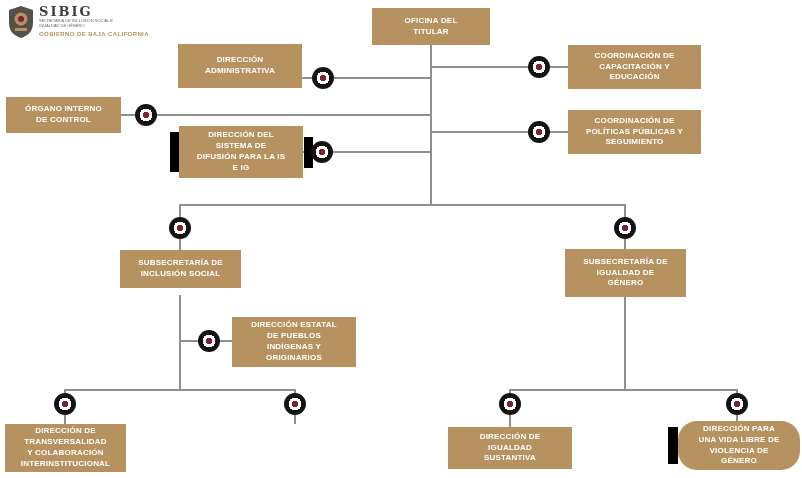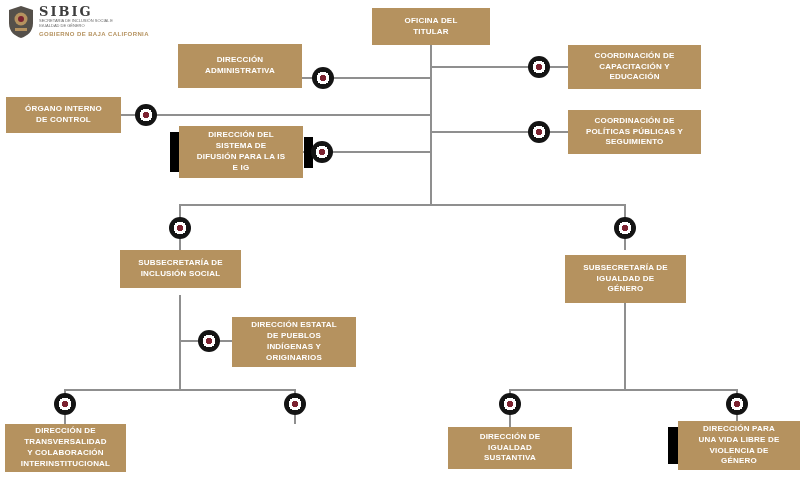--- a/index.html
+++ b/index.html
@@ -74,30 +74,30 @@
   <div class="box" style="left:568px;top:45px;width:133px;height:44px;">COORDINACIÓN DE CAPACITACIÓN Y EDUCACIÓN</div>
 
   <div class="box" style="left:6px;top:97px;width:115px;height:36px;">ÓRGANO INTERNO DE CONTROL</div>
 
   <div class="box" style="left:568px;top:110px;width:133px;height:44px;">COORDINACIÓN DE POLÍTICAS PÚBLICAS Y SEGUIMIENTO</div>
 
   <div class="box" style="left:179px;top:126px;width:124px;height:52px;">DIRECCIÓN DEL SISTEMA DE DIFUSIÓN PARA LA IS E IG</div>
 
   <div class="box" style="left:120px;top:250px;width:121px;height:38px;">SUBSECRETARÍA DE INCLUSIÓN SOCIAL</div>
 
-  <div class="box" style="left:565px;top:255px;width:121px;height:48px;">SUBSECRETARÍA DE IGUALDAD DE GÉNERO</div>
+  <div class="box" style="left:565px;top:249px;width:121px;height:48px;">SUBSECRETARÍA DE IGUALDAD DE GÉNERO</div>
 
   <div class="box" style="left:232px;top:317px;width:124px;height:50px;">DIRECCIÓN ESTATAL DE PUEBLOS INDÍGENAS Y ORIGINARIOS</div>
 
   <div class="box" style="left:5px;top:424px;width:121px;height:48px;">DIRECCIÓN DE TRANSVERSALIDAD Y COLABORACIÓN INTERINSTITUCIONAL</div>
 
 
   <div class="box" style="left:448px;top:427px;width:124px;height:42px;">DIRECCIÓN DE IGUALDAD SUSTANTIVA</div>
 
-  <div class="box" style="left:678px;top:421px;width:122px;height:49px;">DIRECCIÓN PARA UNA VIDA LIBRE DE VIOLENCIA DE GÉNERO</div>
+  <div class="box" style="left:678px;top:421px;width:122px;height:49px;border-radius:19px;">DIRECCIÓN PARA UNA VIDA LIBRE DE VIOLENCIA DE GÉNERO</div>
 
   <div class="logo">
     <span>
       <svg width="26" height="34" viewBox="0 0 26 34" aria-hidden="true">
         <path d="M13 1 L25 5 V18 C25 27 19 31 13 33 C7 31 1 27 1 18 V5 Z" fill="#55504a"></path>
         <circle cx="13" cy="14" r="6.5" fill="#b5925f"></circle>
         <circle cx="13" cy="14" r="3" fill="#7c2230"></circle>
         <rect x="7" y="23" width="12" height="3" fill="#b5925f"></rect>
       </svg>
     </span>

